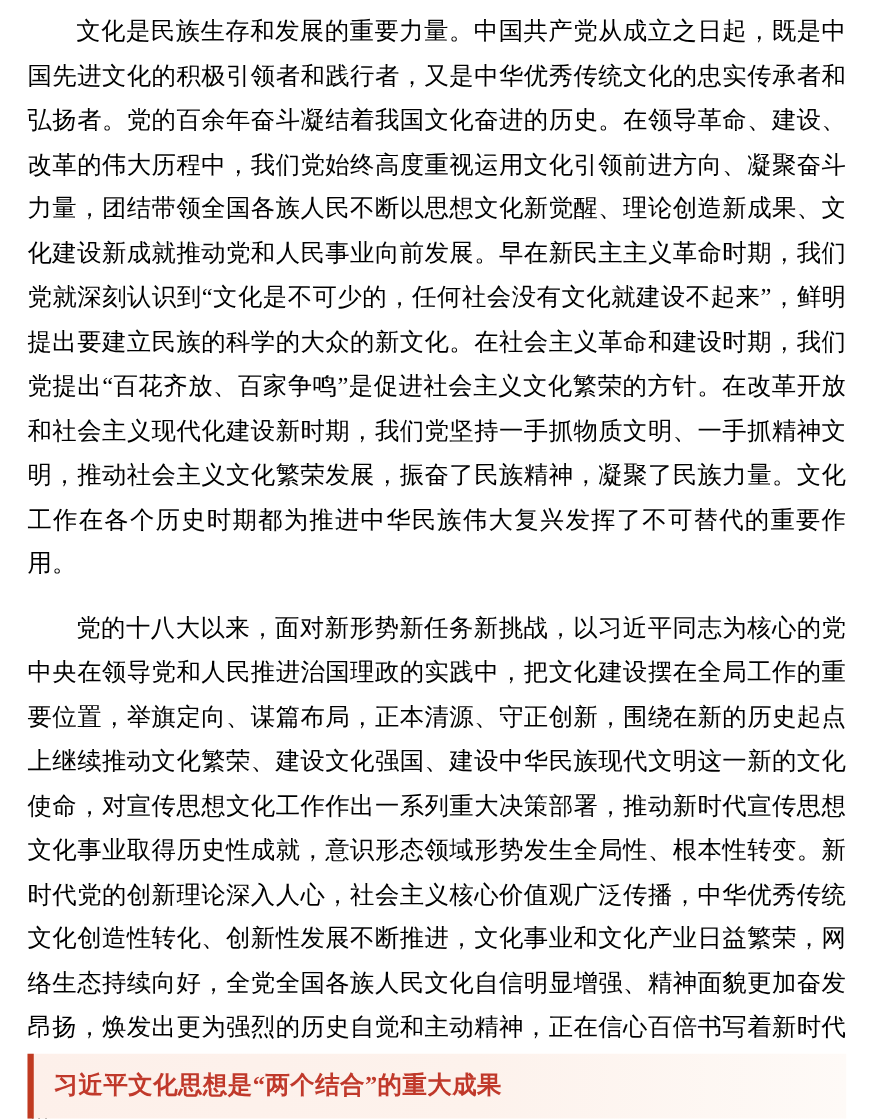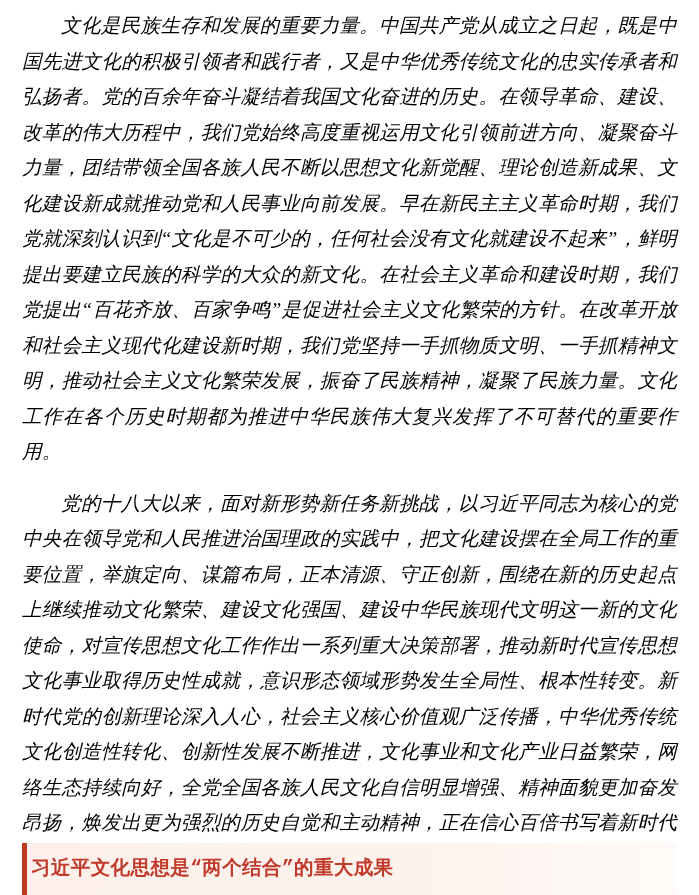--- a/index.html
+++ b/index.html
@@ -24,21 +24,20 @@
   }
   .article-body p {
     margin: 0 0 16px 0;
     font-size: 19.5px;
     line-height: 35.5px;
     text-align: justify;
     text-justify: inter-ideograph;
     text-indent: 2em;
     letter-spacing: 0.2px;
     color: #000000;
-    font-style: italic;
   }
   .article-body p:last-of-type {
     margin-bottom: 0;
   }
   .section-heading-wrap {
     position: absolute;
     left: 0;
     right: 0;
     bottom: 0;
     height: 62px;
@@ -54,25 +53,25 @@
     display: flex;
     align-items: center;
   }
   .section-heading .bar {
     width: 5px;
     height: 52px;
     background: #c03a21;
     flex: 0 0 auto;
   }
   .section-heading .heading-text {
-    font-family: Liberation Mono, monospace;
+    font-family: Liberation Serif, serif;
     font-weight: bold;
     font-size: 19.5px;
     color: #c0392b;
-    padding-left: 4px;
+    padding-left: 16px;
     letter-spacing: 0.4px;
     line-height: 52px;
     white-space: nowrap;
   }
 </style>
 </head>
 <body>
 
 <div class="page">
 

